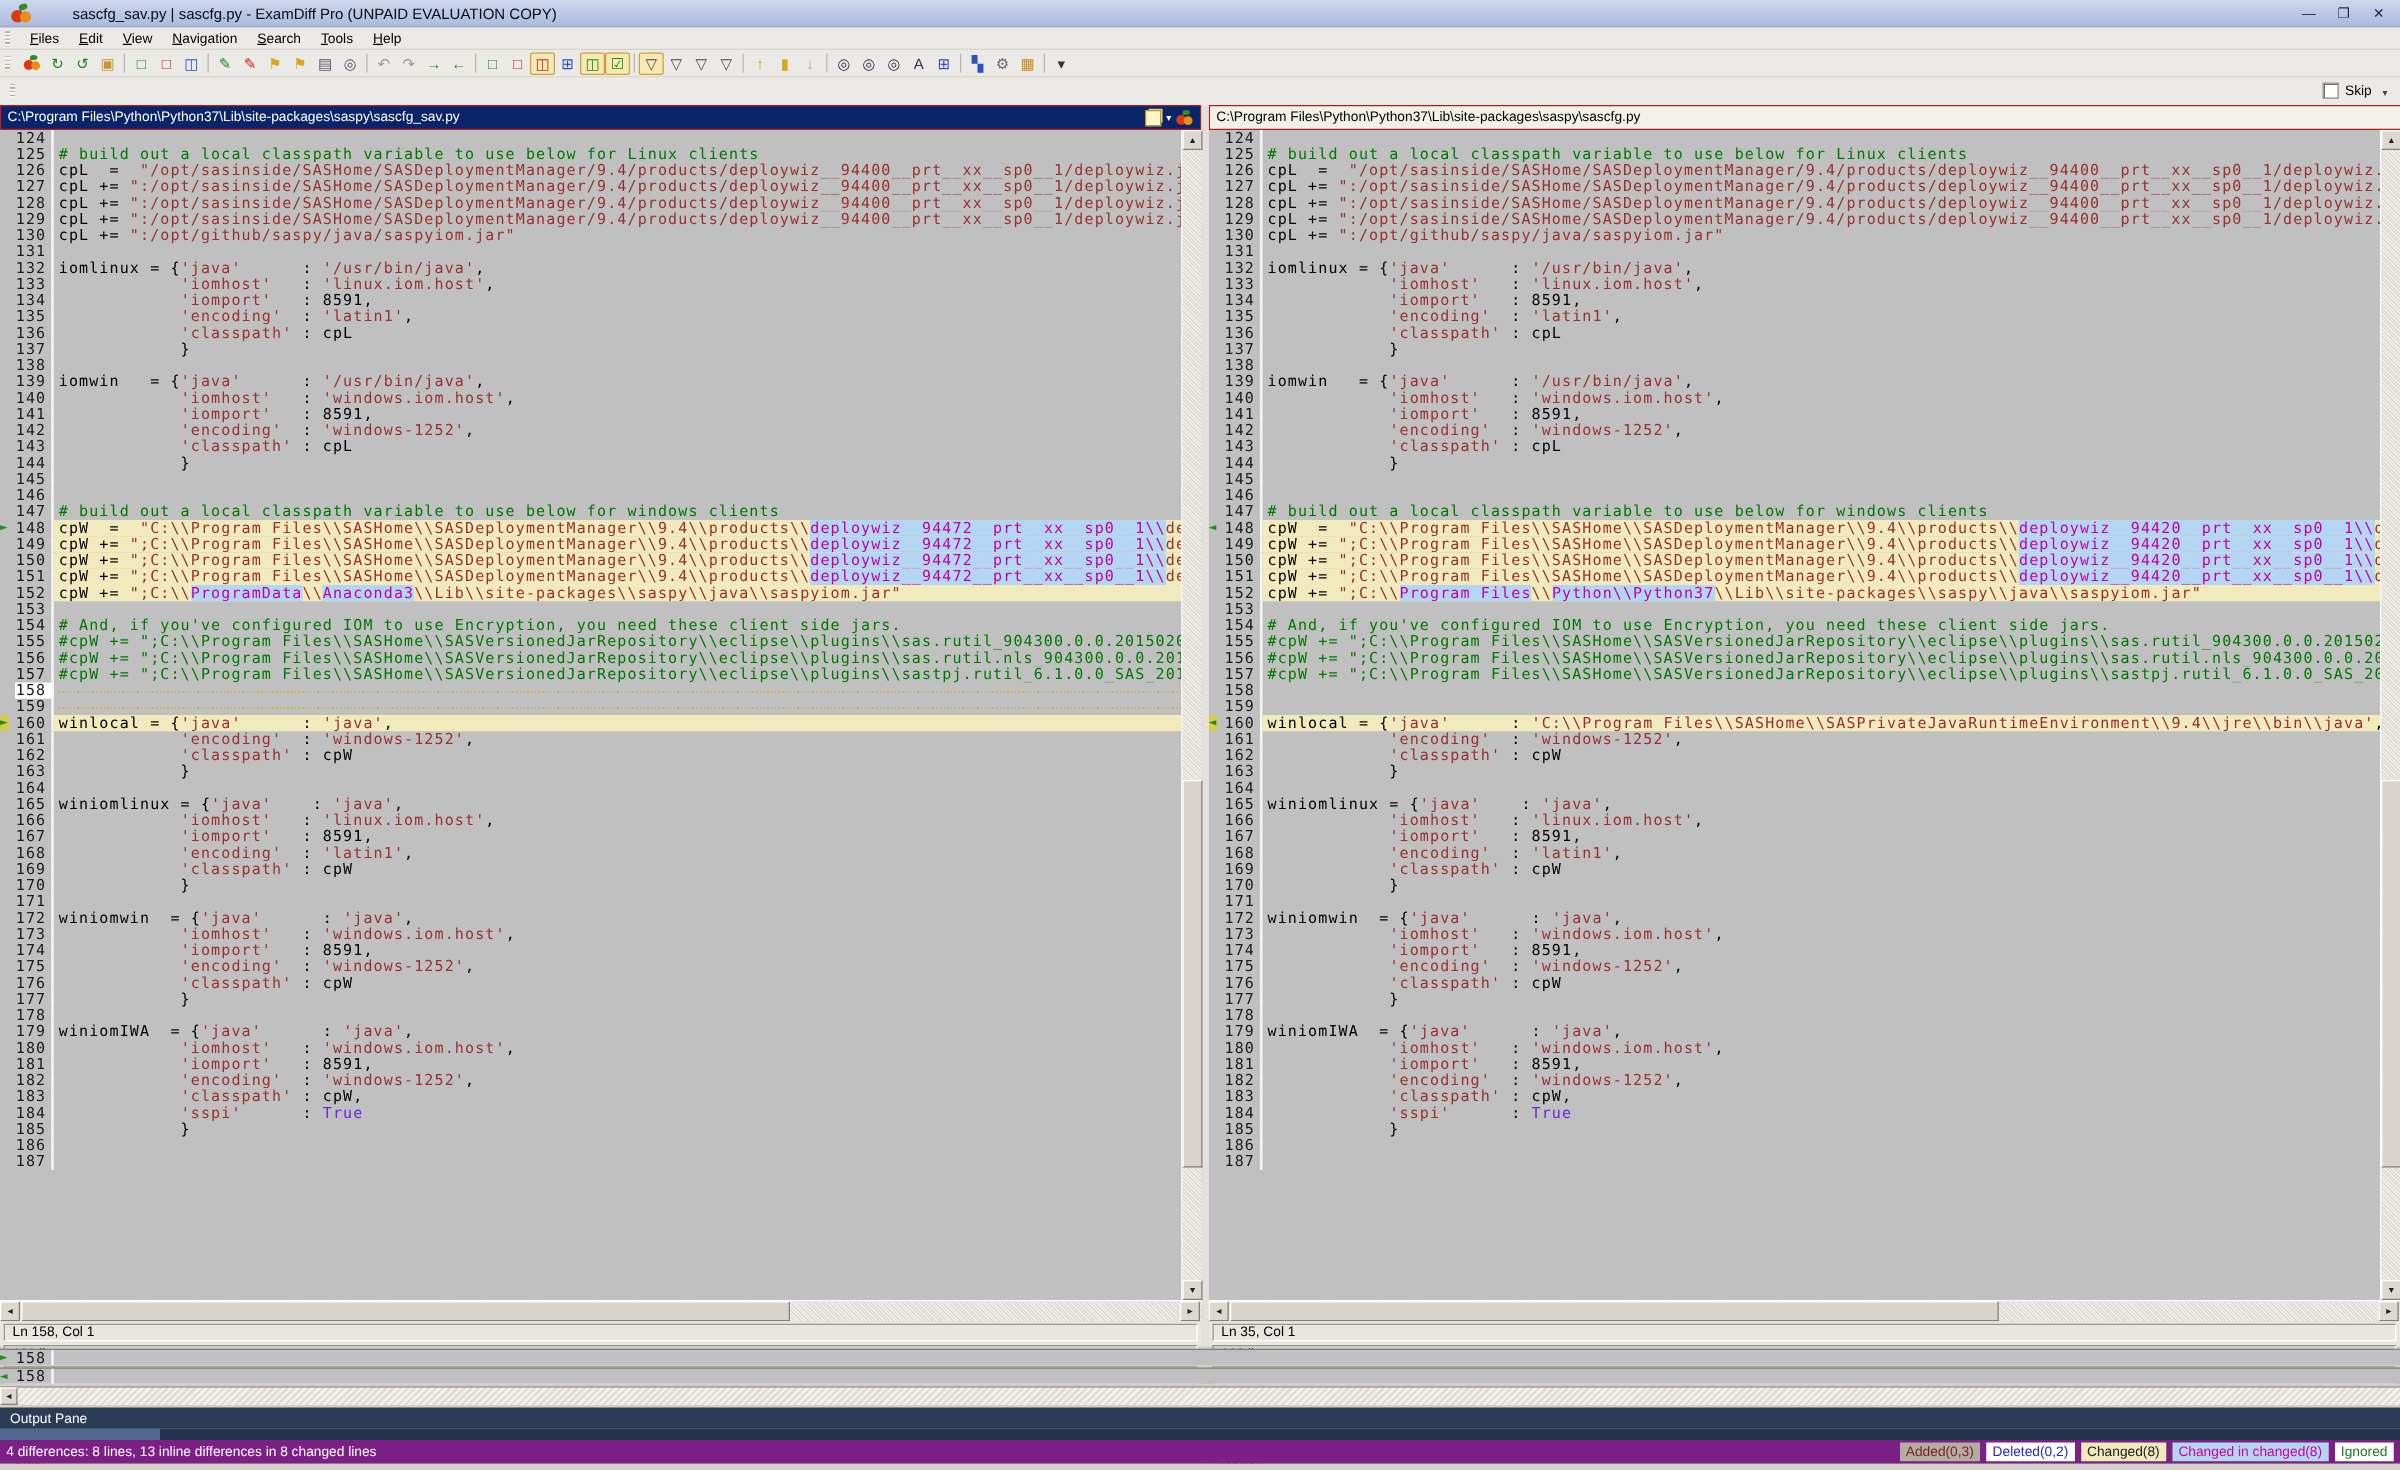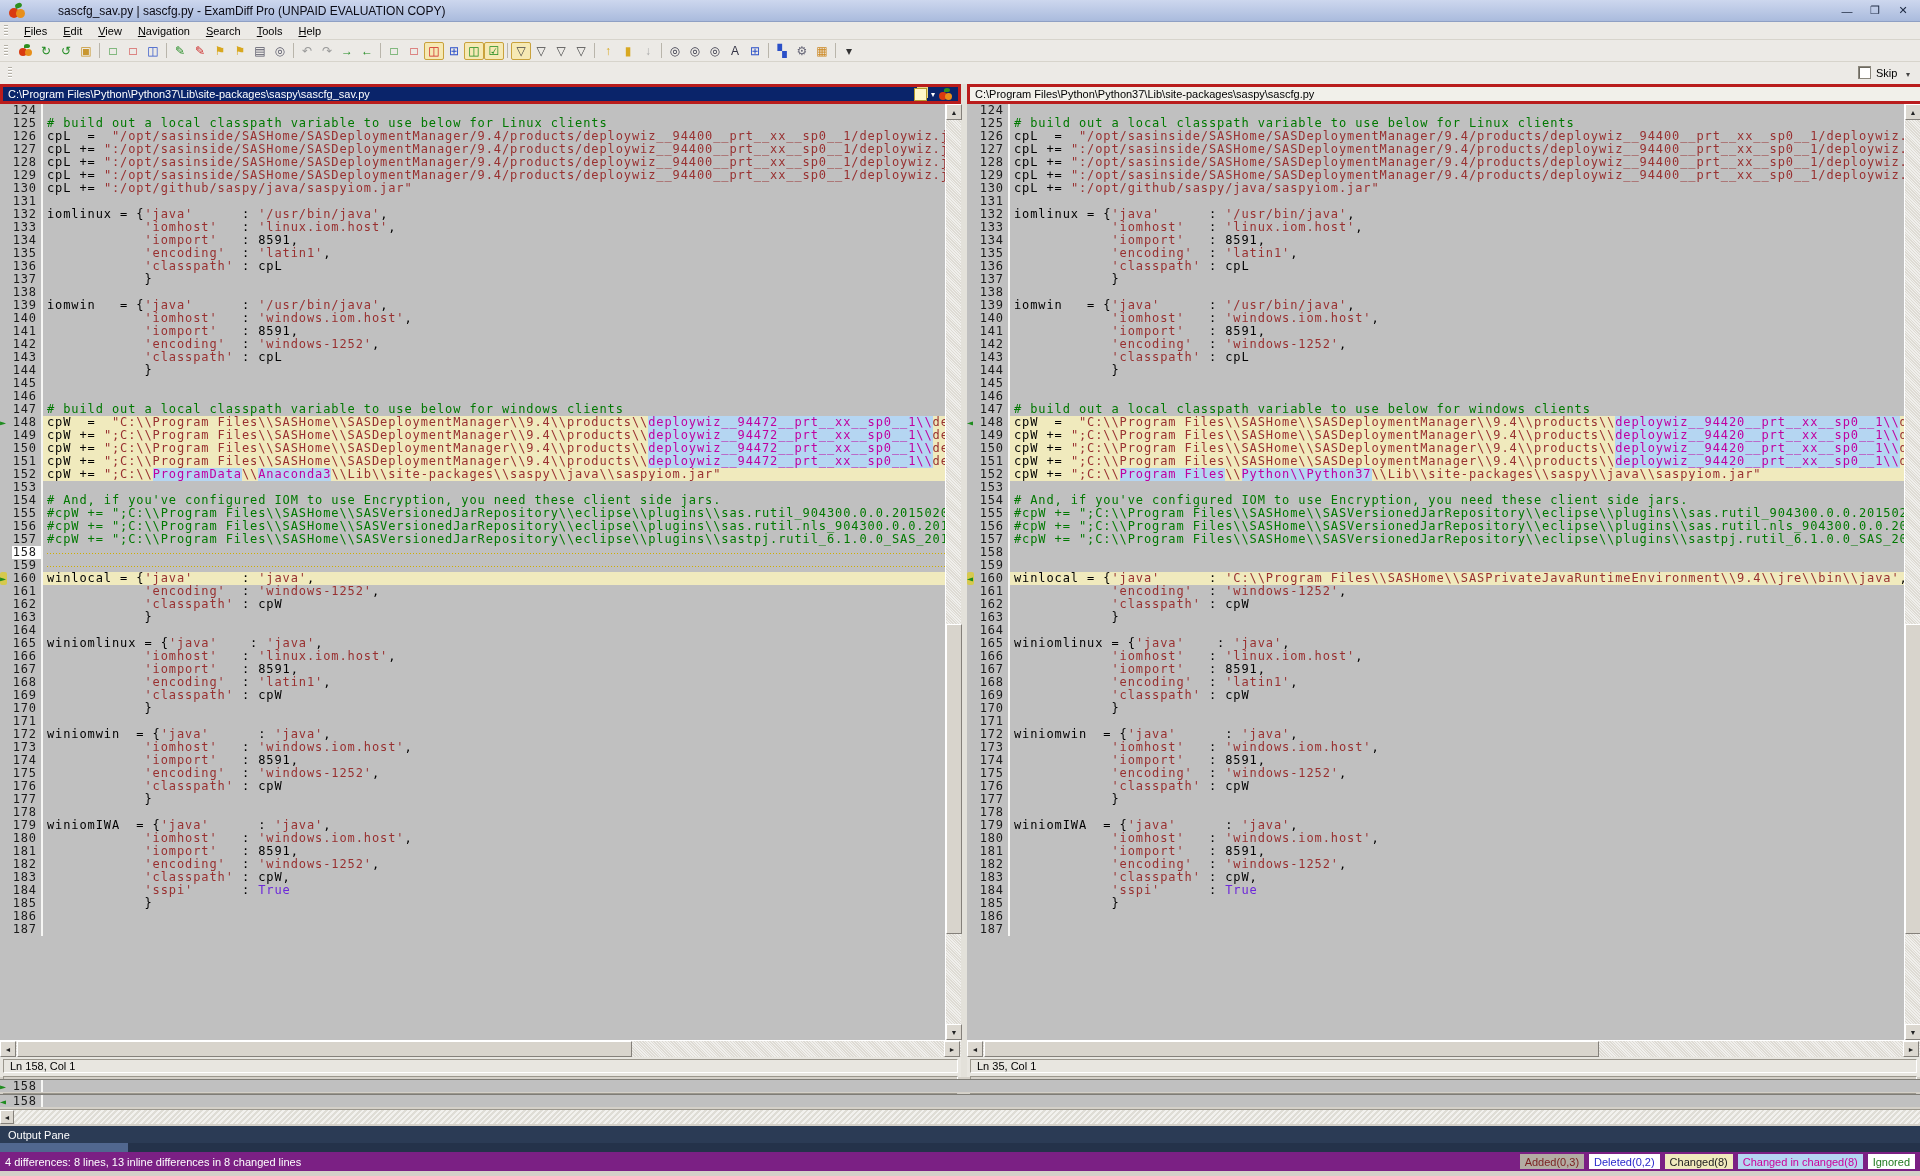--- a/index.html
+++ b/index.html
@@ -45,21 +45,21 @@
     border:1px solid #7f7d77;display:flex;align-items:center;padding-left:5px;font-size:11px;}
   .combo-btn{margin-left:auto;width:17px;height:16px;background:#e4e1da;border:1px solid #fff;
     border-right-color:#8a867c;border-bottom-color:#8a867c;display:flex;align-items:center;justify-content:center;font-size:8px;color:#222;}
   .skipbox{position:absolute;left:1858px;top:4px;display:flex;align-items:center;gap:5px;}
   .checkbox{width:13px;height:13px;background:#fff;border:1px solid #8a867c;
     box-shadow:inset 1px 1px 0 #6c695f;}
   .chev{position:absolute;left:1906px;top:8px;font-size:8px;color:#444;}
 
   
   .phead{position:absolute;top:84px;height:20px;display:flex;align-items:center;
-    padding:0 5px;font-size:11px;border:3px solid #b91c1c;}
+    padding:0 5px;font-size:11px;border:1px solid #b91c1c;}
   .phead.pl{left:0;width:961px;background:#0a246a;color:#fff;}
   .phead.pr{left:967px;width:1040px;background:#f1f0ea;color:#000;justify-content:flex-end;}
   .phicons{margin-left:auto;display:flex;align-items:center;gap:4px;}
   .copy-icon{width:13px;height:13px;background:#fff7c8;border:1px solid #b59a2e;
     box-shadow:2px -2px 0 -1px #e8d78a;}
   .caret{font-size:8px;}
 
   
   .codewrap{position:absolute;top:104px;height:936px;overflow:hidden;background:#c0c0c0;
     font-family:"DejaVu Sans Mono",monospace;font-size:12px;line-height:13px;letter-spacing:0.9px;}

